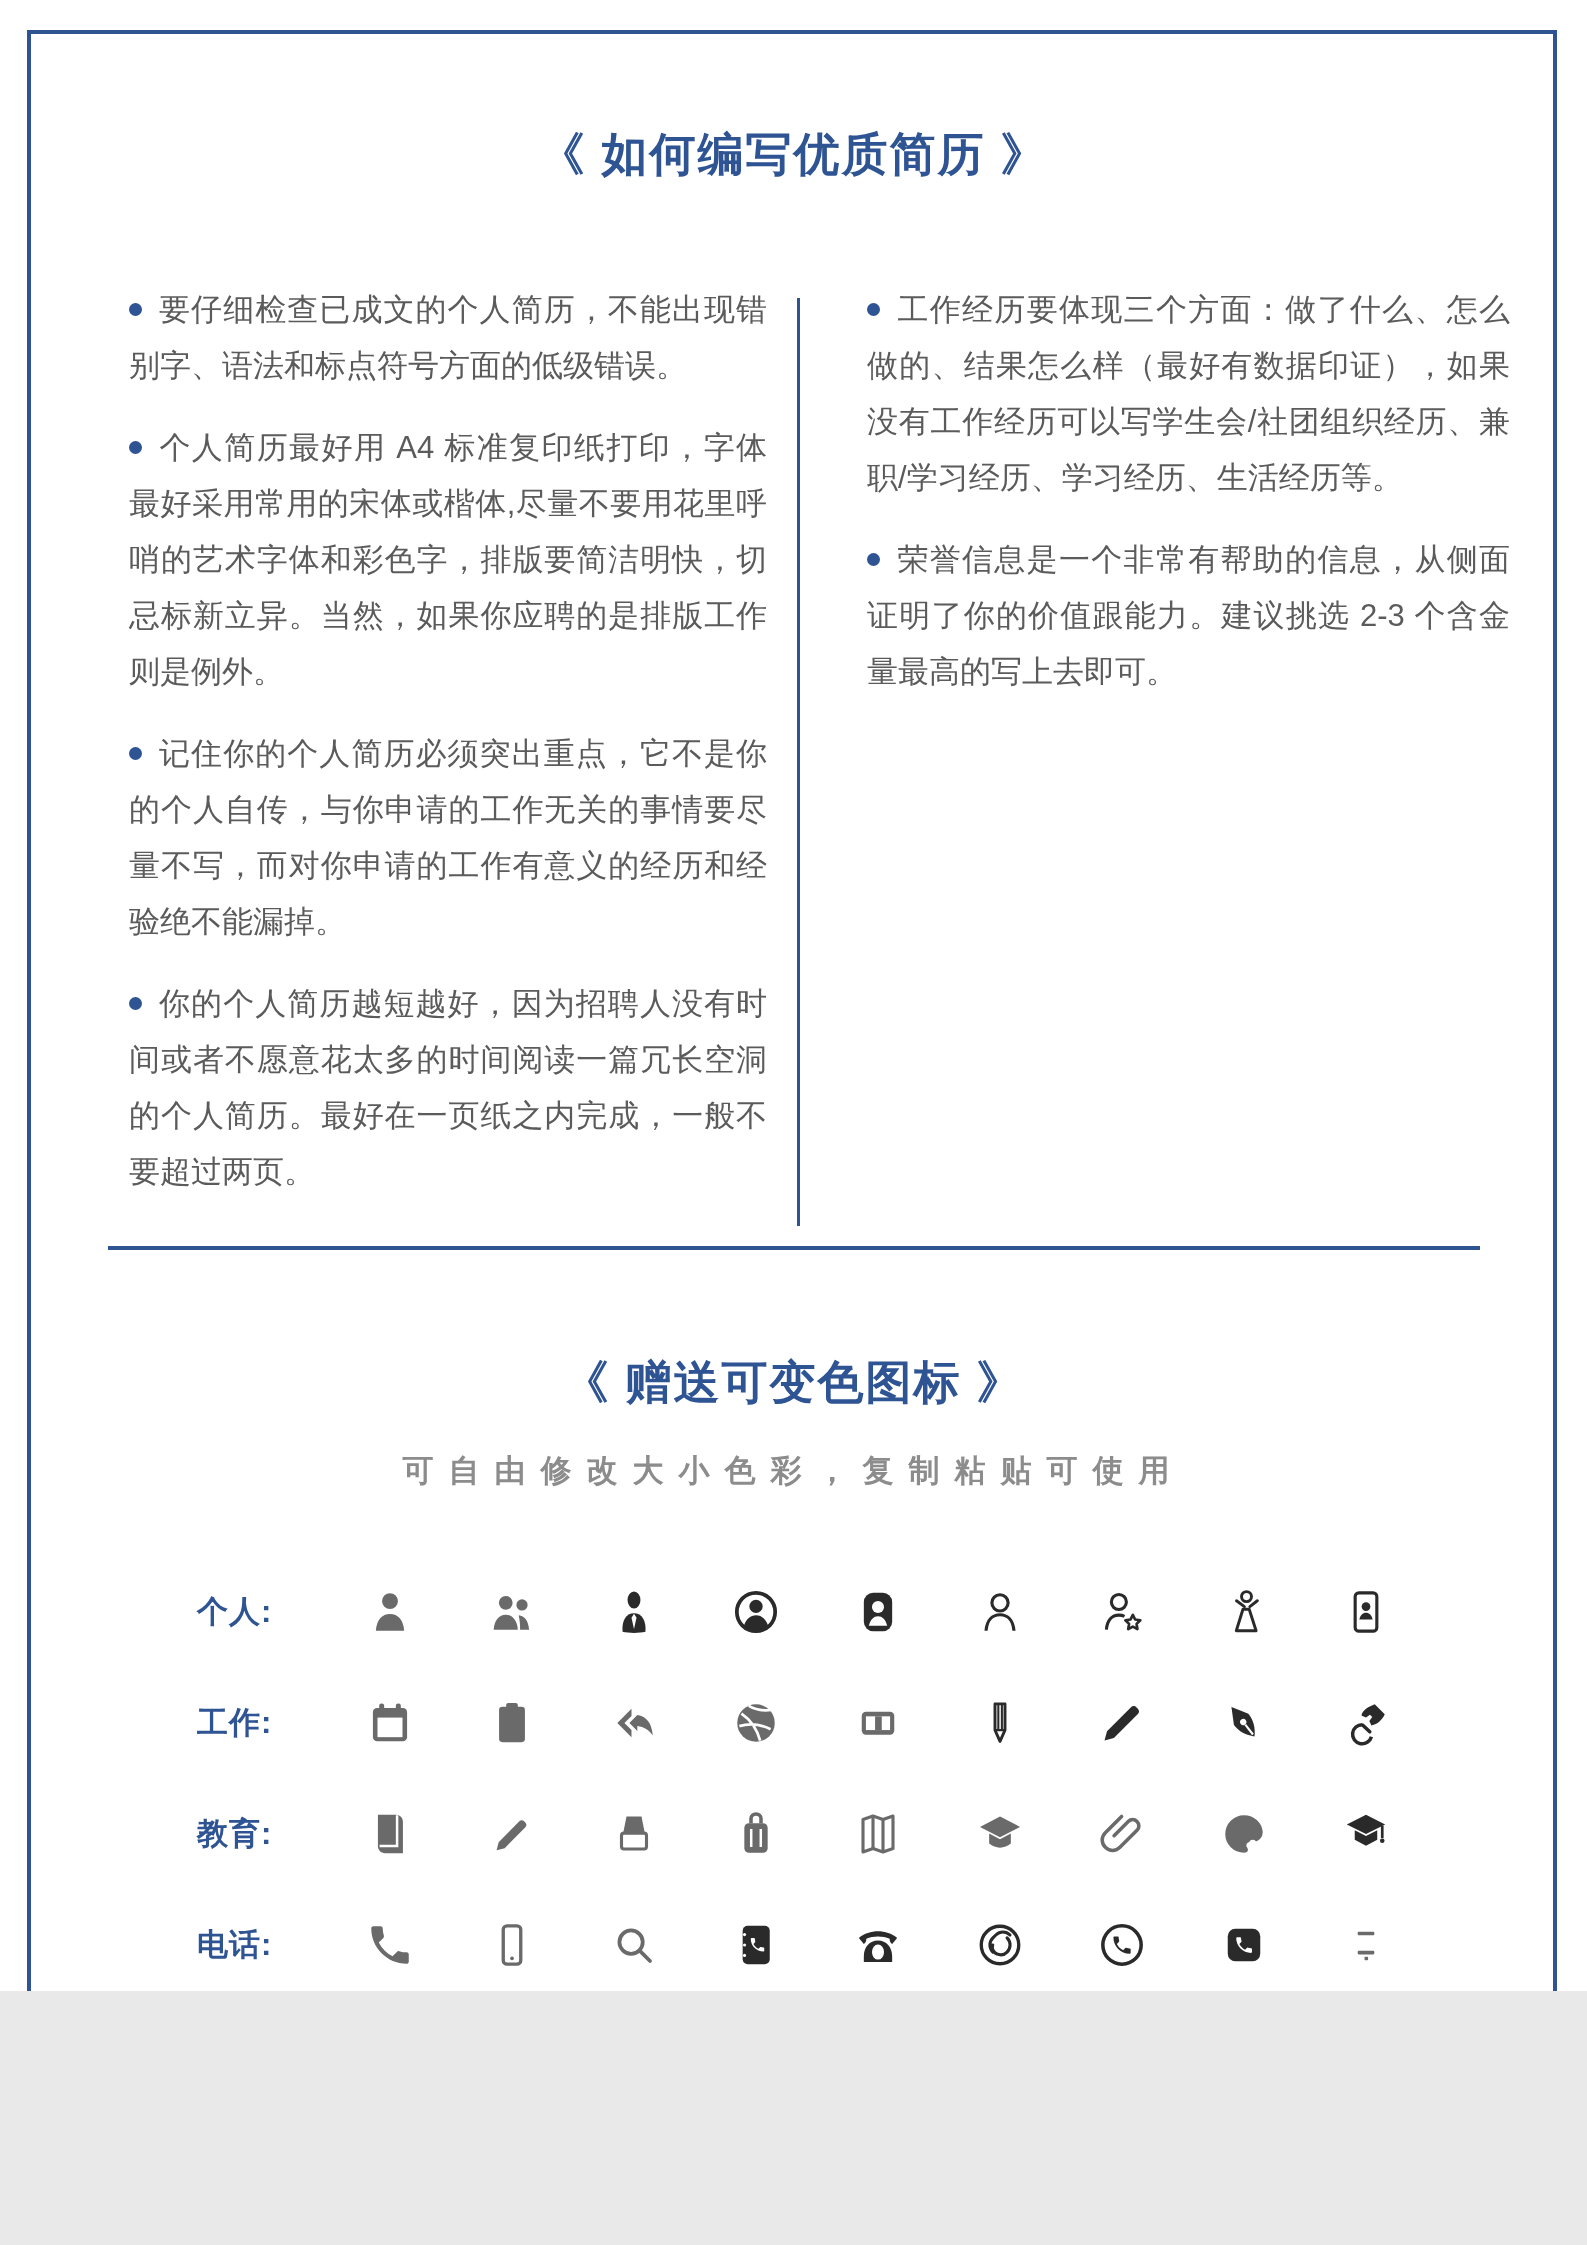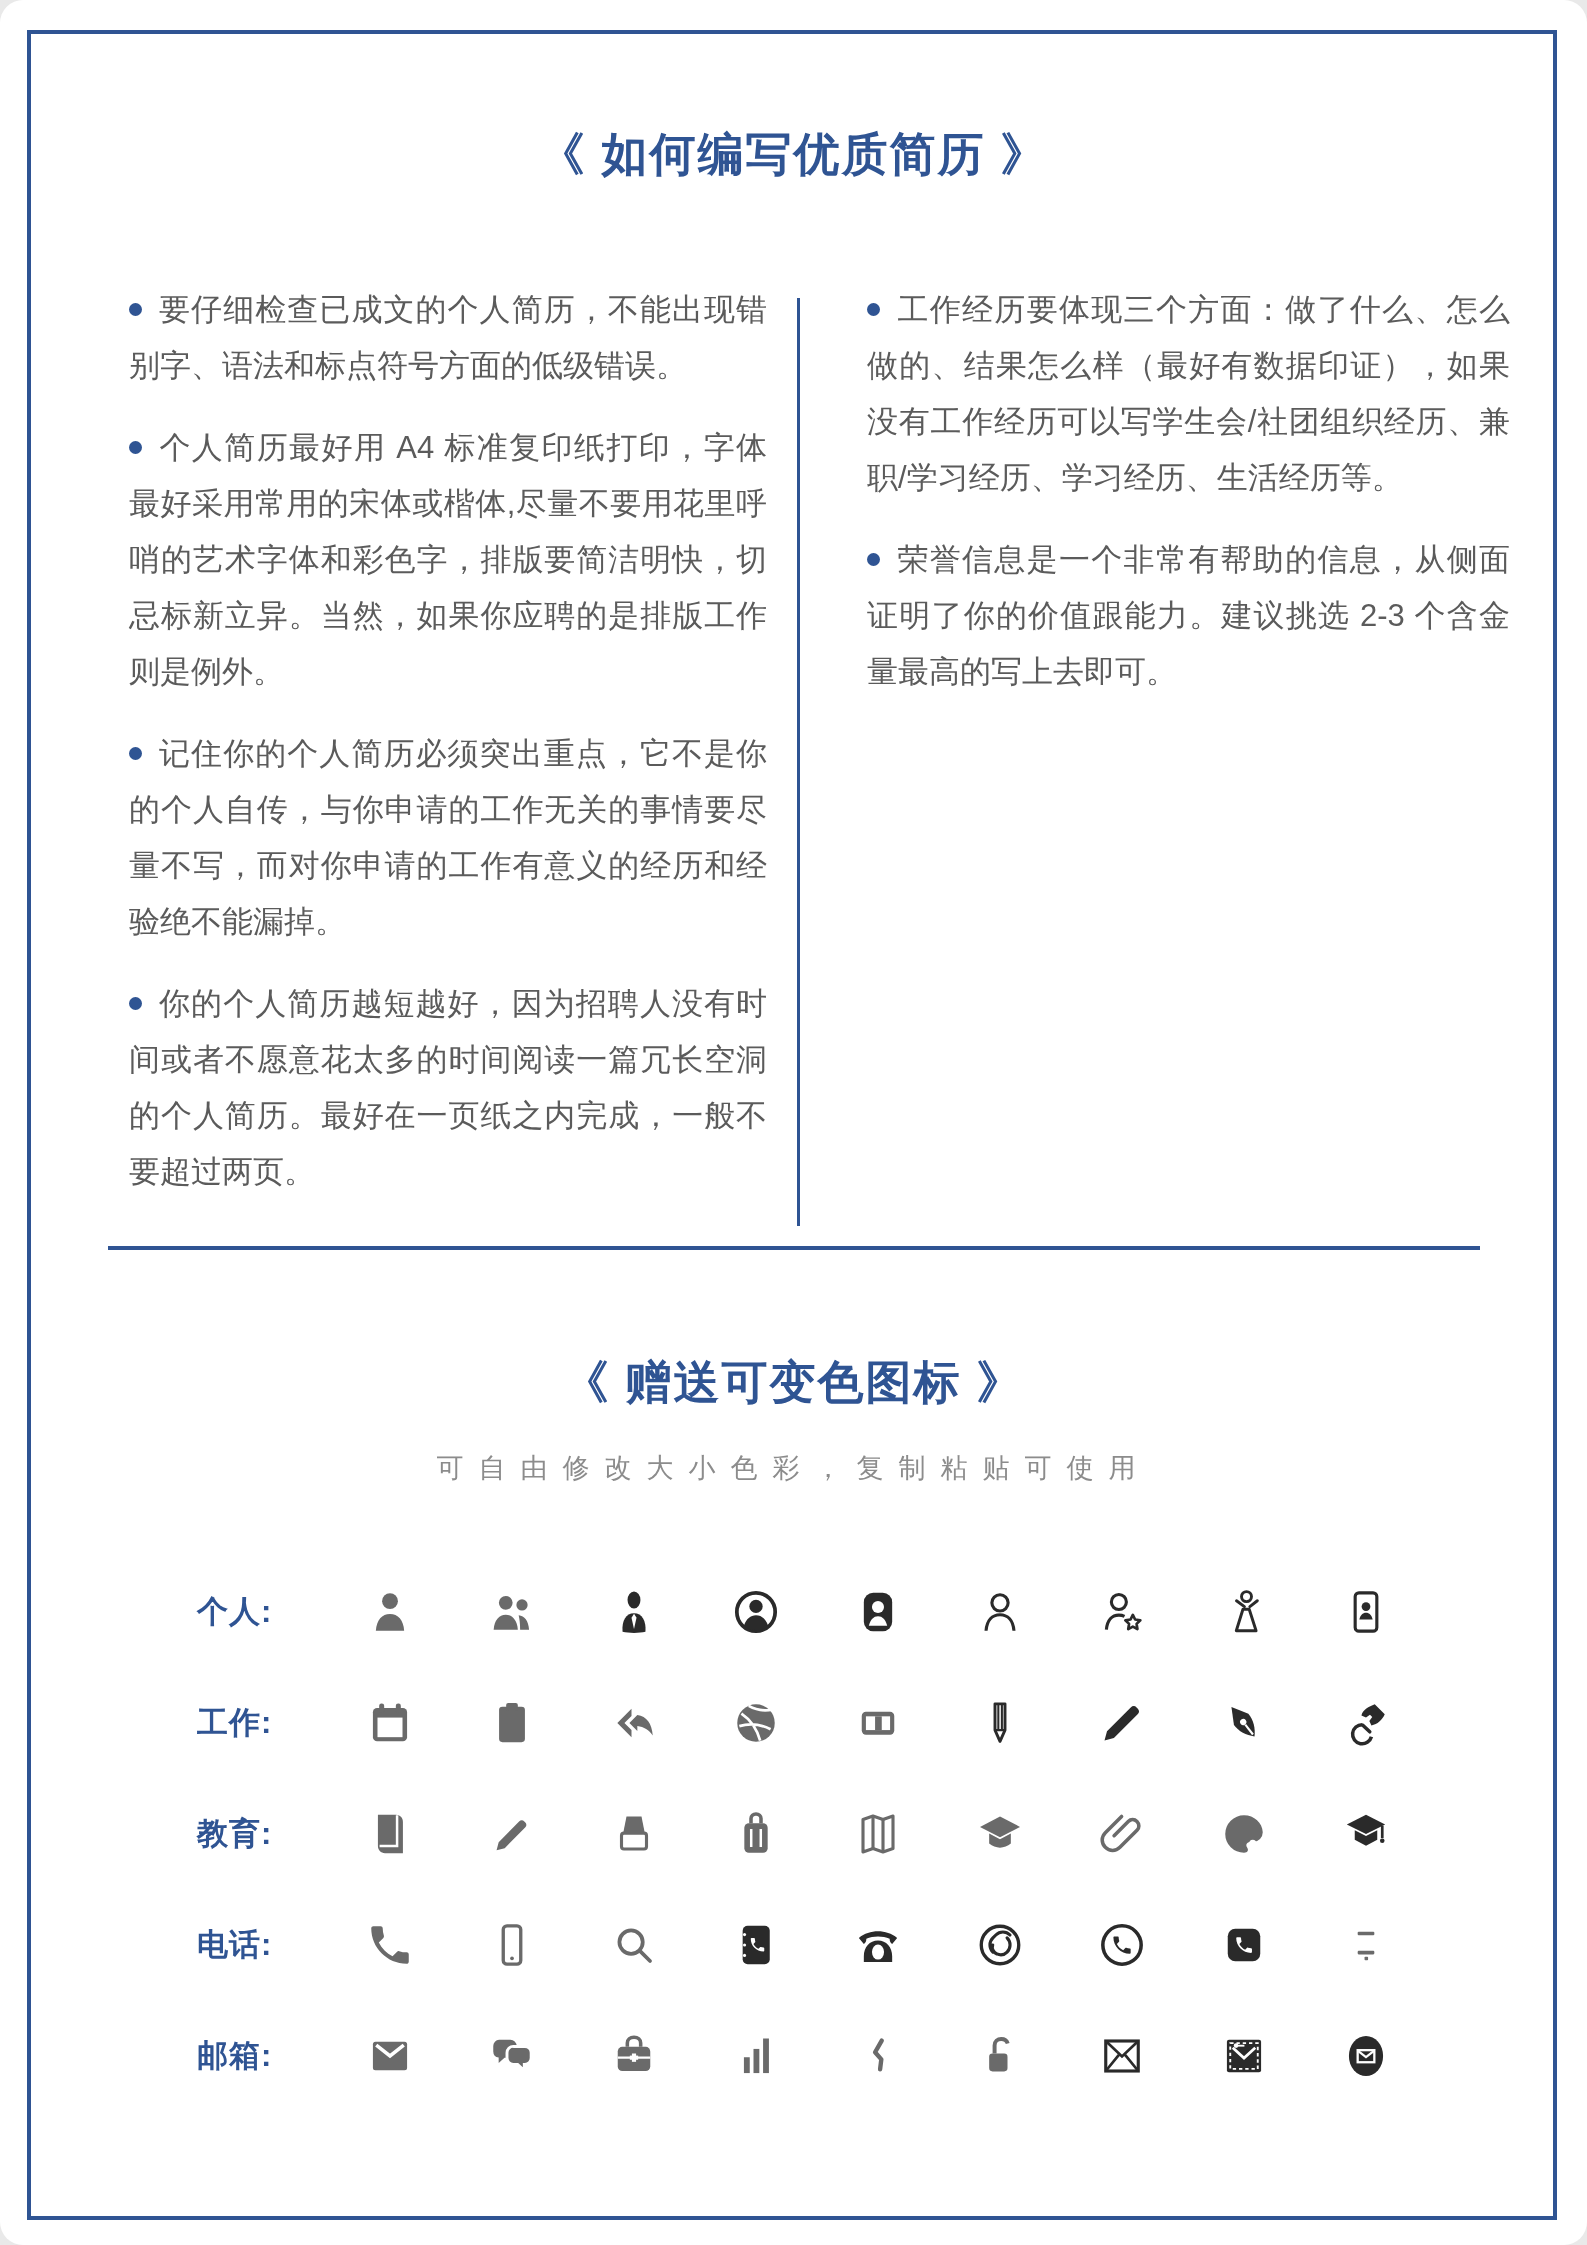--- a/index.html
+++ b/index.html
@@ -4,22 +4,22 @@
 <style>
   :root{
     --accent:#2F5493;
     --body:#5B5B5B;
     --sub:#8C8C8C;
     --igray:#6A6A6A;
     --iblack:#2A2A2A;
   }
   html,body{margin:0;padding:0;background:#e9e9e9;}
   .page{
-    position:relative;width:1587px;height:2245px;background:#ffffff;
-    font-family:"Liberation Sans","DejaVu Sans",sans-serif;overflow:hidden;margin:0 auto;border-radius:23px;
+    position:relative;width:1587px;height:1991px;background:#ffffff;
+    font-family:"Liberation Sans","DejaVu Sans",sans-serif;overflow:hidden;margin:0 auto;
   }
   .frame{
     position:absolute;left:27px;top:30px;width:1522px;height:2182px;
     border:4px solid var(--accent);box-sizing:content-box;pointer-events:none;
   }
   .title{
     position:absolute;left:0;width:100%;text-align:center;
     font-weight:bold;color:var(--accent);font-size:46px;letter-spacing:2px;margin:0;
   }
   .t1{top:124px;}
@@ -31,21 +31,21 @@
   .vdivider{width:3px;background:var(--accent);margin-left:30px;margin-top:16px;height:928px;flex:0 0 3px;}
   .bullet{font-size:31px;line-height:56px;text-align:justify;margin:0 0 26px 0;}
   .bullet:last-child{margin-bottom:0;}
   .dot{
     display:inline-block;width:13px;height:13px;border-radius:50%;
     background:var(--accent);margin-right:16px;transform:translateY(-4px);
   }
   .hdivider{position:absolute;top:1246px;left:108px;width:1372px;height:4px;background:var(--accent);}
   .subtitle{
     position:absolute;top:1450px;left:0;width:100%;text-align:center;
-    font-size:27px;font-weight:normal;color:var(--sub);letter-spacing:15px;
+    font-size:31px;font-weight:bold;color:var(--sub);letter-spacing:15px;
   }
   .icon-grid{
     position:absolute;top:1556px;left:197px;
     display:grid;grid-template-columns:132px repeat(9,122px);grid-auto-rows:111px;
     align-items:center;
   }
   .row-label{font-size:31px;font-weight:bold;color:var(--accent);letter-spacing:1px;}
   .icon-cell{display:flex;justify-content:center;align-items:center;height:100%;}
   .icon-cell svg{width:50px;height:50px;display:block;}
   .tone-gray{color:var(--igray);}

